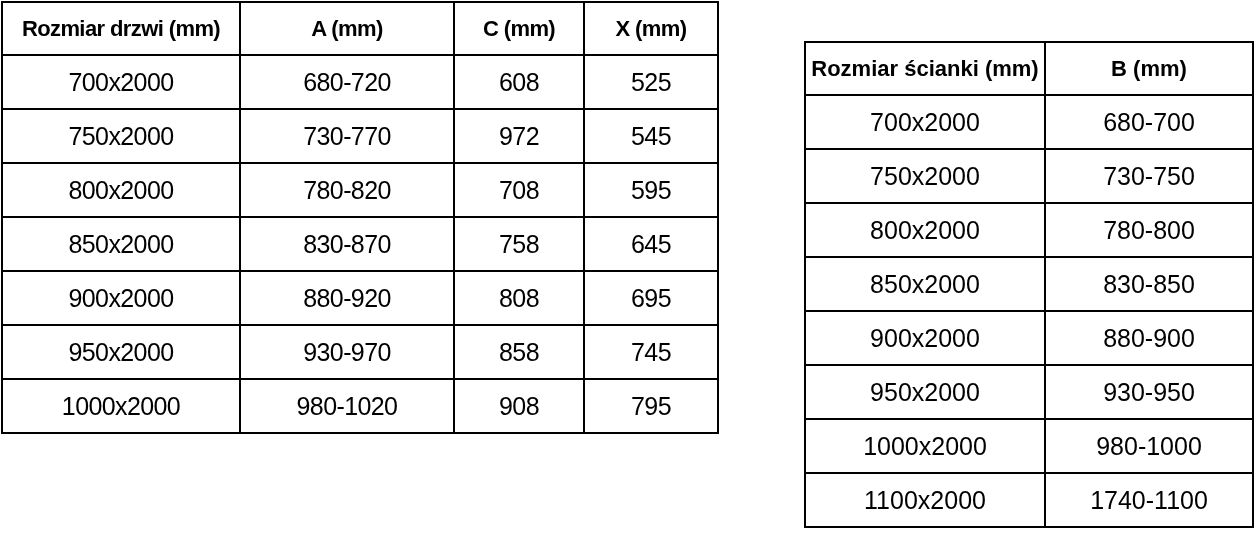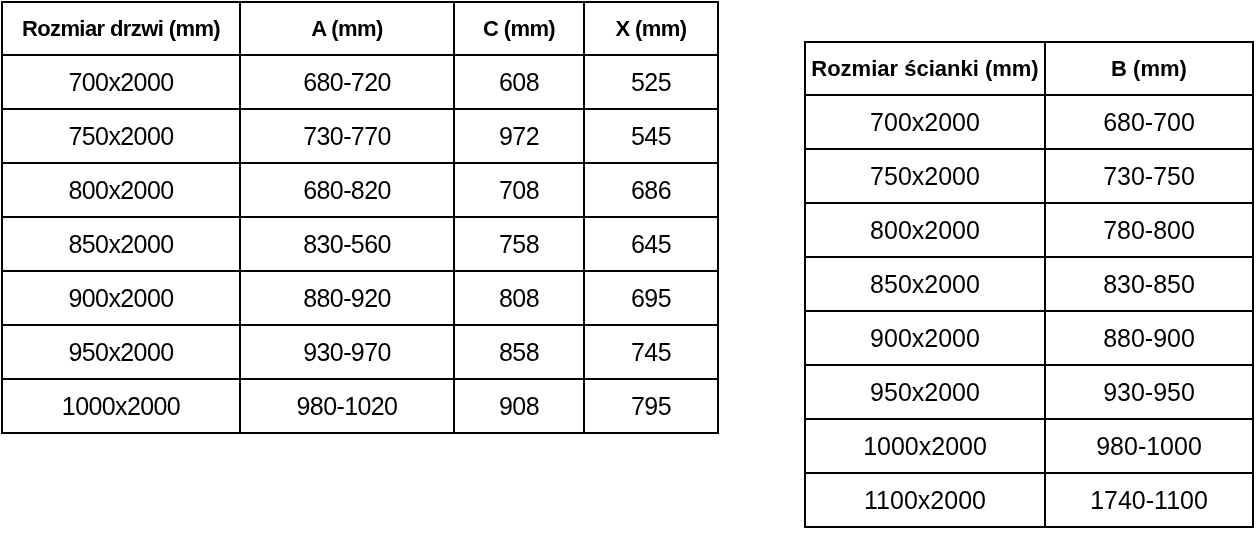--- a/index.html
+++ b/index.html
@@ -90,27 +90,27 @@
           <td>525</td>
         </tr>
         <tr>
           <td>750x2000</td>
           <td>730-770</td>
           <td>972</td>
           <td>545</td>
         </tr>
         <tr>
           <td>800x2000</td>
-          <td>680-820</td>
+          <td>780-820</td>
           <td>708</td>
-          <td>686</td>
+          <td>595</td>
         </tr>
         <tr>
           <td>850x2000</td>
-          <td>830-560</td>
+          <td>830-870</td>
           <td>758</td>
           <td>645</td>
         </tr>
         <tr>
           <td>900x2000</td>
           <td>880-920</td>
           <td>808</td>
           <td>695</td>
         </tr>
         <tr>

